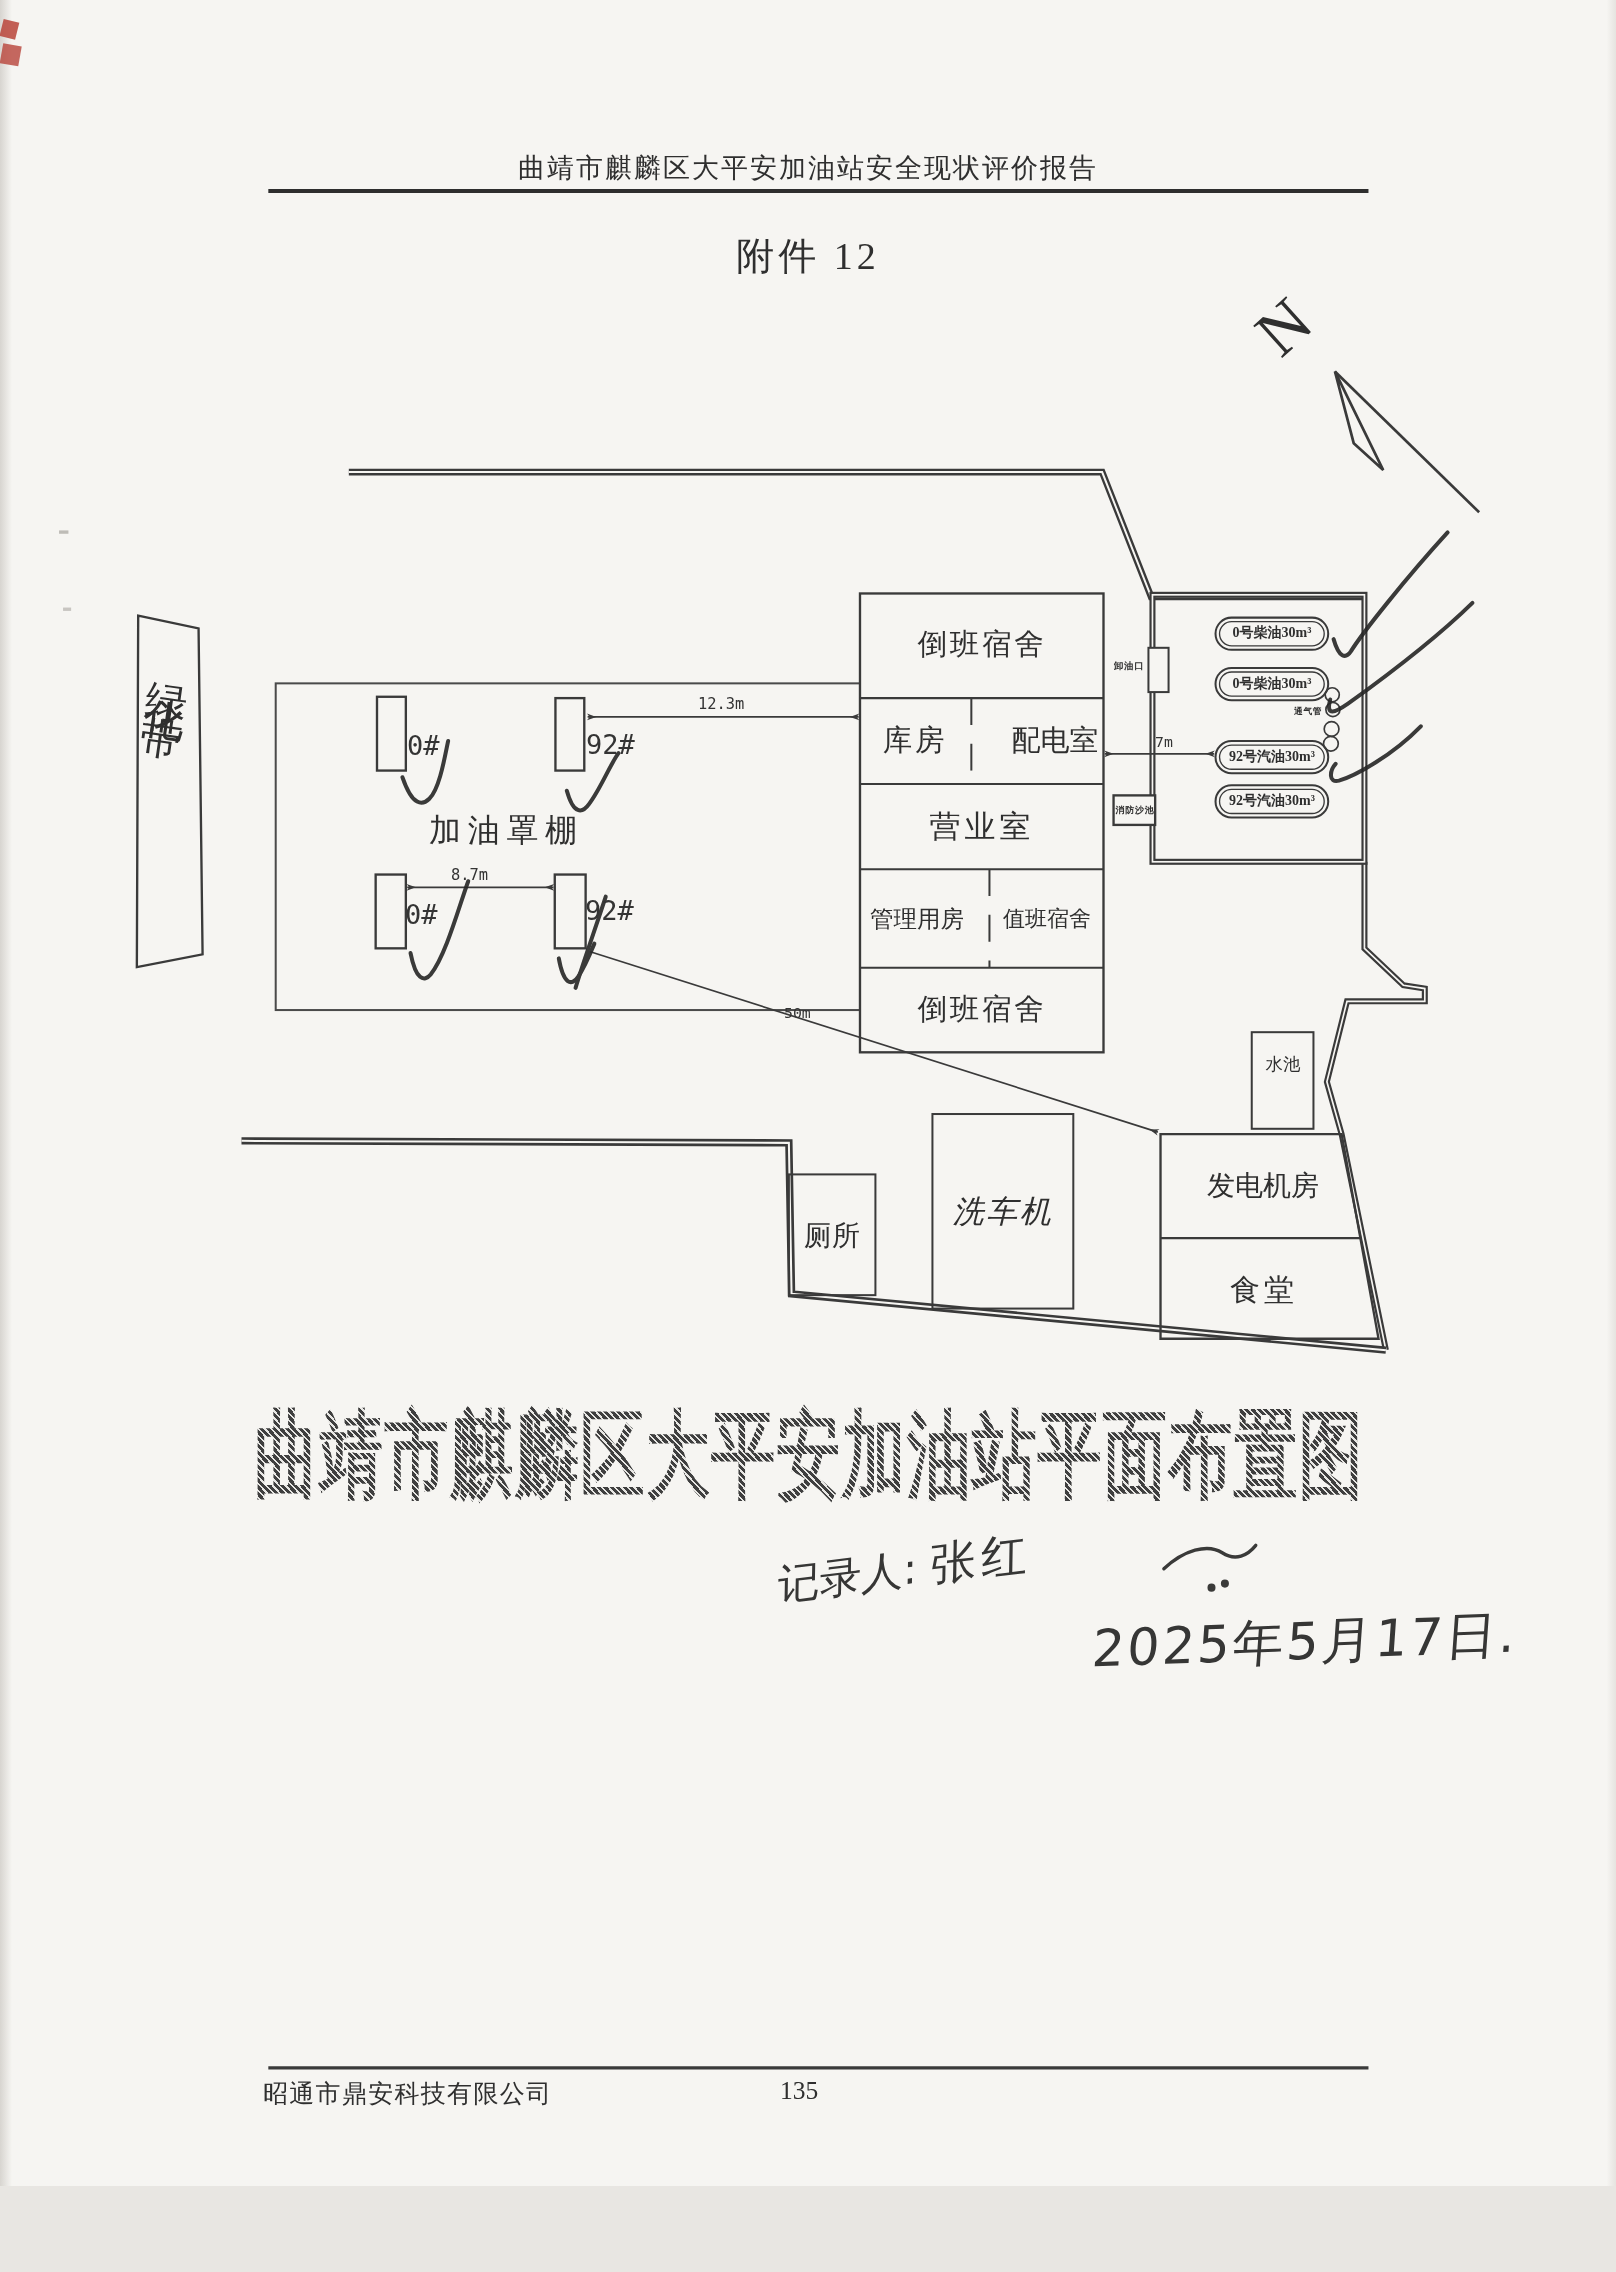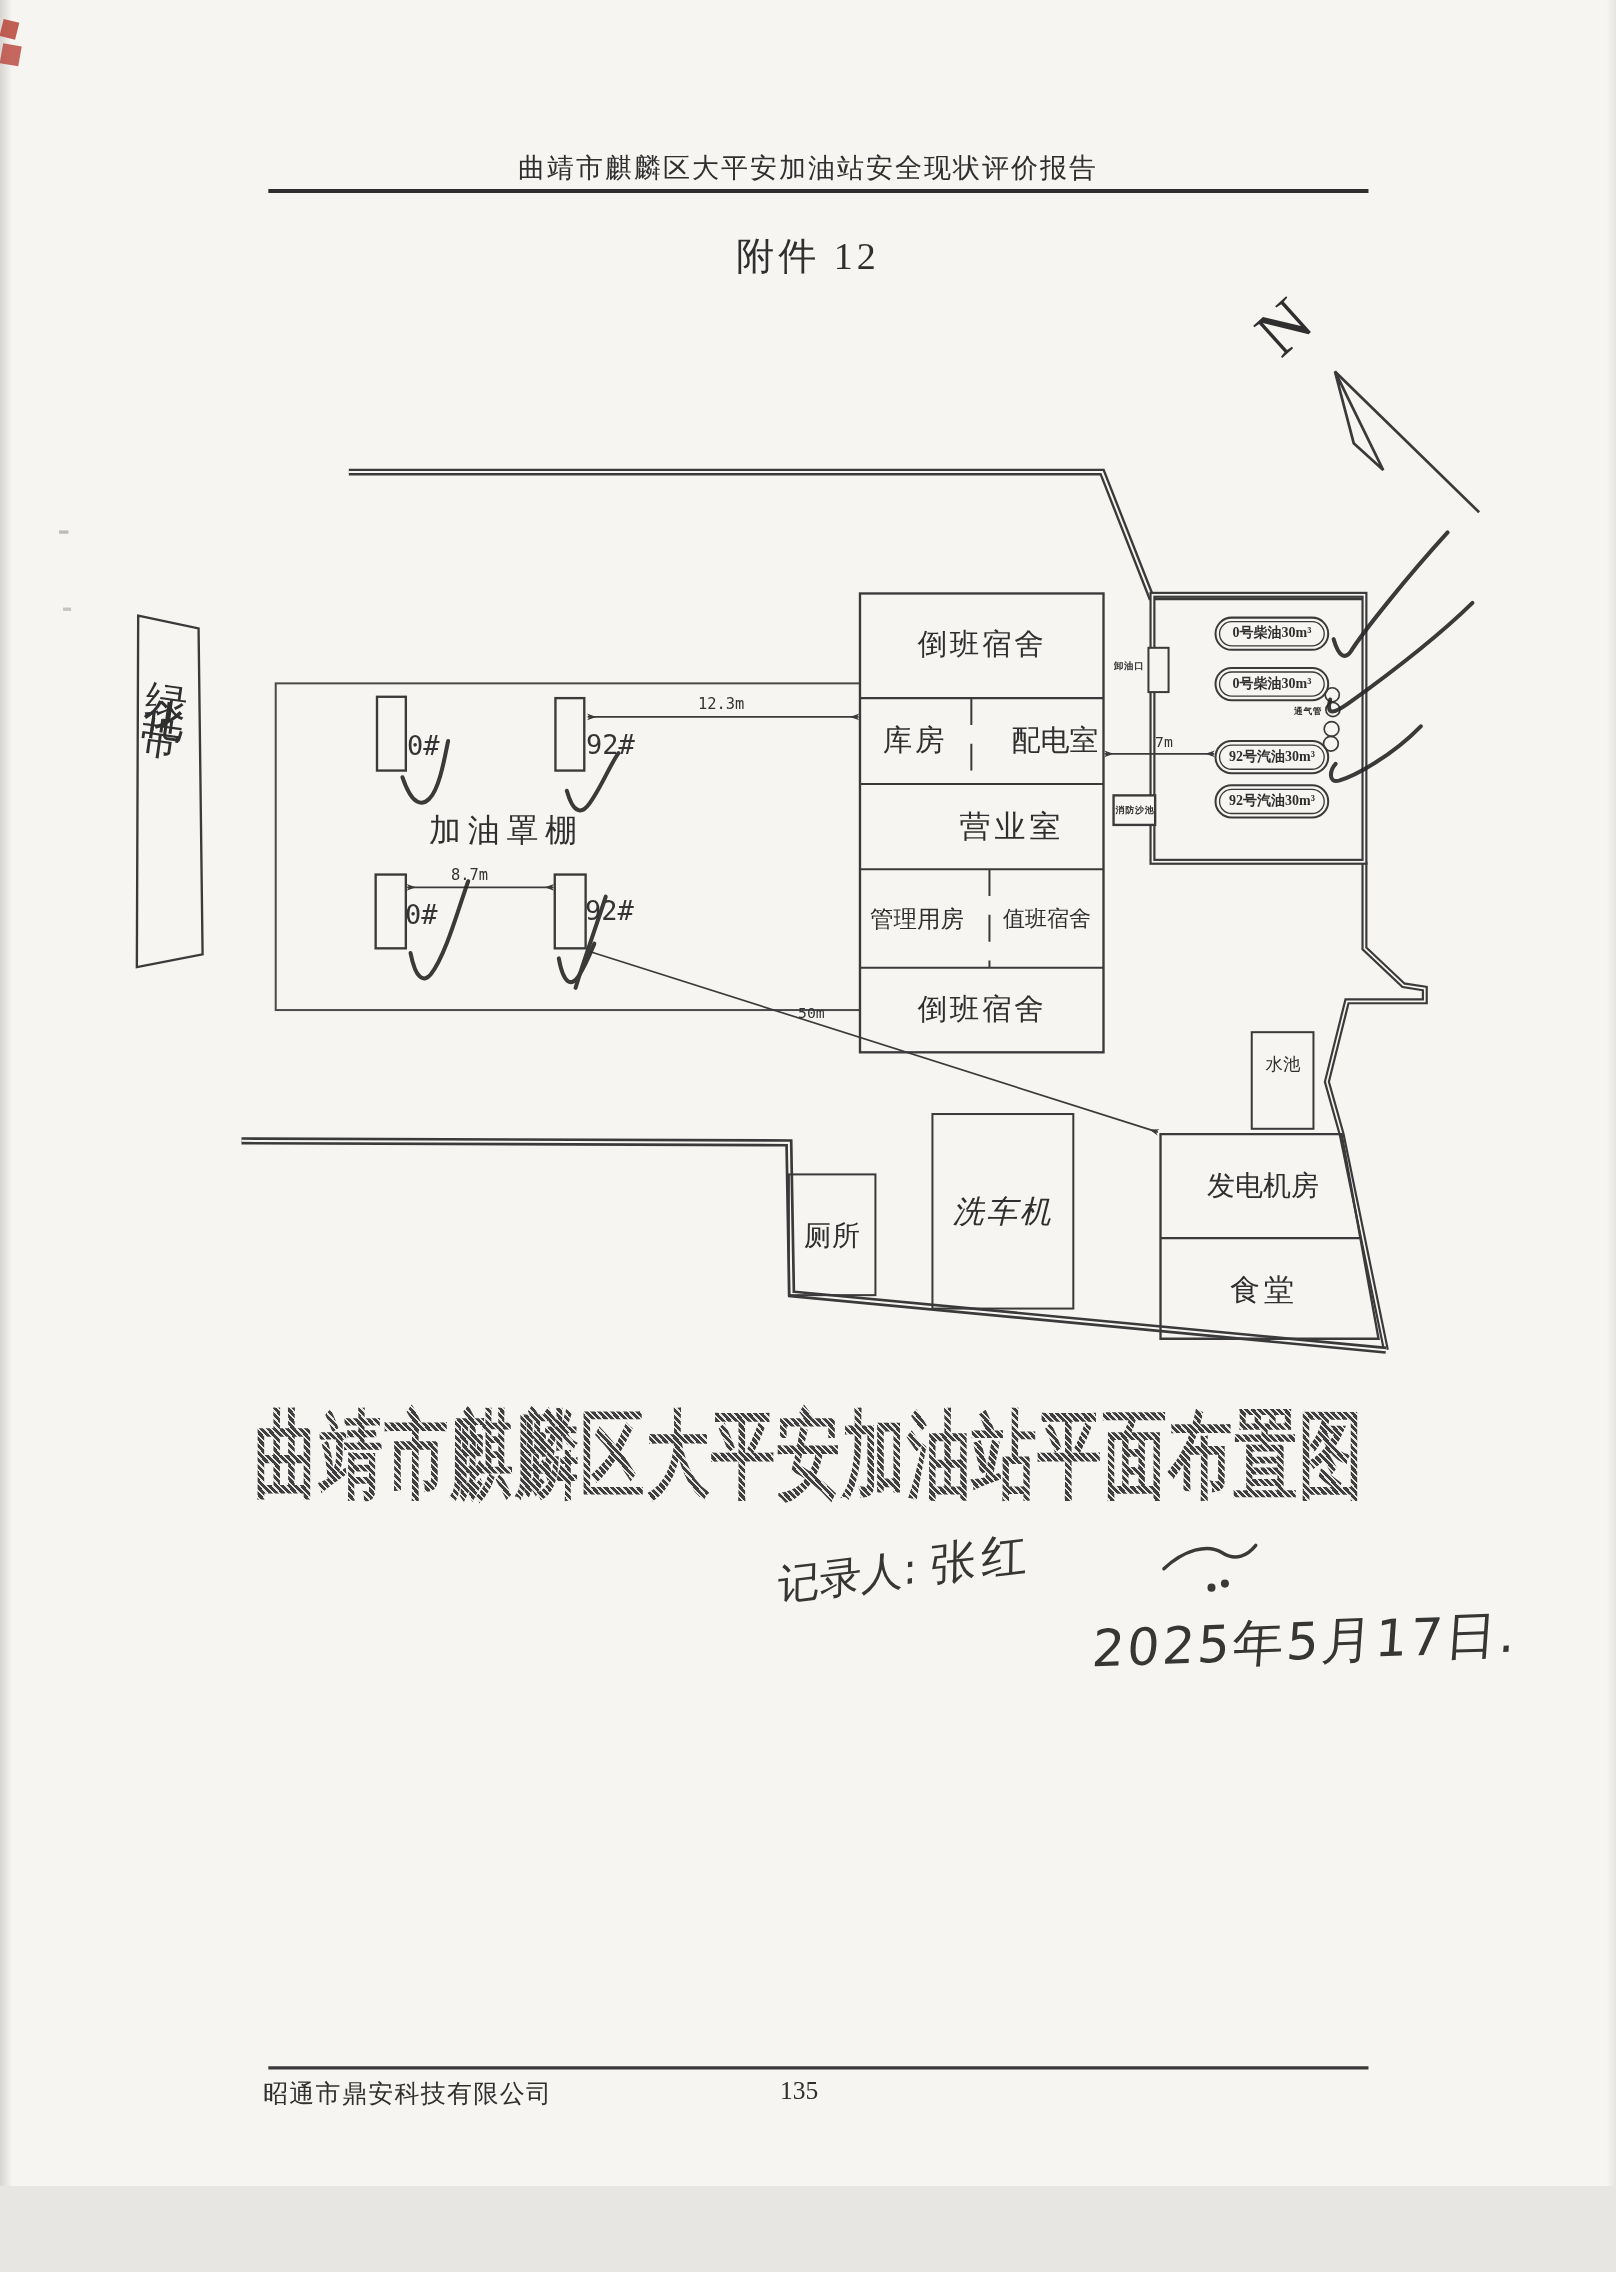--- a/index.html
+++ b/index.html
@@ -150,39 +150,39 @@
 
   <div class="lbl" style="left:429px;top:809px;font-size:32px;letter-spacing:6.7px;">加油罩棚</div>
   <div class="lbl dim" style="left:407px;top:730px;font-size:27px;">0#</div>
   <div class="lbl dim" style="left:586px;top:729px;font-size:27px;">92#</div>
   <div class="lbl dim" style="left:405px;top:899px;font-size:27px;">0#</div>
   <div class="lbl dim" style="left:585px;top:895px;font-size:27px;">92#</div>
 
   <div class="lbl ctr" style="left:982px;top:645px;font-size:29.5px;letter-spacing:2.7px;">倒班宿舍</div>
   <div class="lbl ctr" style="left:915px;top:741px;font-size:29.5px;letter-spacing:2.7px;">库房</div>
   <div class="lbl ctr" style="left:1039px;top:741px;font-size:29px;margin-left:16px;">配电室</div>
-  <div class="lbl ctr" style="left:1012px;top:827px;font-size:31px;letter-spacing:4px;">营业室</div>
+  <div class="lbl ctr" style="left:982px;top:827px;font-size:31px;letter-spacing:4px;">营业室</div>
   <div class="lbl ctr" style="left:917px;top:883px;font-size:23.5px;margin-top:36px;">管理用房</div>
   <div class="lbl ctr" style="left:1047px;top:919px;font-size:22px;text-align:center;">值班宿舍</div>
   <div class="lbl ctr" style="left:982px;top:1010px;font-size:29.5px;letter-spacing:2.7px;">倒班宿舍</div>
 
   <div class="lbl ctr" style="left:1272px;top:633px;font-size:14px;font-weight:700;">0号柴油30m³</div>
   <div class="lbl ctr" style="left:1272px;top:684px;font-size:14px;font-weight:700;">0号柴油30m³</div>
   <div class="lbl ctr" style="left:1272px;top:757px;font-size:14px;font-weight:700;">92号汽油30m³</div>
   <div class="lbl ctr" style="left:1272px;top:801px;font-size:14px;font-weight:700;">92号汽油30m³</div>
 
   <div class="lbl tiny" style="left:1114px;top:660px;font-size:9.4px;">卸油口</div>
   <div class="lbl tiny" style="left:1294px;top:706px;font-size:8.7px;">通气管</div>
   <div class="lbl tiny ctr" style="left:1135px;top:810px;font-size:9px;">消防沙池</div>
   <div class="lbl ctr" style="left:1283px;top:1064px;font-size:17.4px;text-align:right;">水池</div>
 
   <div class="lbl dim" style="left:698px;top:695px;font-size:15.4px;">12.3m</div>
   <div class="lbl dim" style="left:451px;top:866px;font-size:15.4px;">8.7m</div>
   <div class="lbl dim" style="left:1155px;top:733px;font-size:14.8px;">7m</div>
-  <div class="lbl dim" style="left:784px;top:1004px;font-size:14.8px;margin-left:14px;">50m</div>
+  <div class="lbl dim" style="left:784px;top:1004px;font-size:14.8px;">50m</div>
 
   <div class="lbl ctr" style="left:832px;top:1236px;font-size:28px;">厕所</div>
   <div class="lbl ctr" style="left:1003px;top:1212px;font-size:31px;letter-spacing:2.7px;font-style:italic;">洗车机</div>
   <div class="lbl ctr" style="left:1263px;top:1186px;font-size:28px;">发电机房</div>
   <div class="lbl ctr" style="left:1264px;top:1290px;font-size:30px;letter-spacing:4px;">食堂</div>
 
   <div id="main-title" class="lbl" style="left:215px;top:1390px;width:1188px;font-size:64px;">曲靖市麒麟区大平安加油站平面布置图</div>
   <div id="title-hatch" class="abs" style="left:215px;top:1381px;width:1188px;height:161px;"></div>
 
   <div class="lbl hand" style="left:777px;top:1538px;font-size:42px;transform:rotate(-7deg) skewX(-8deg);opacity:.92;">

